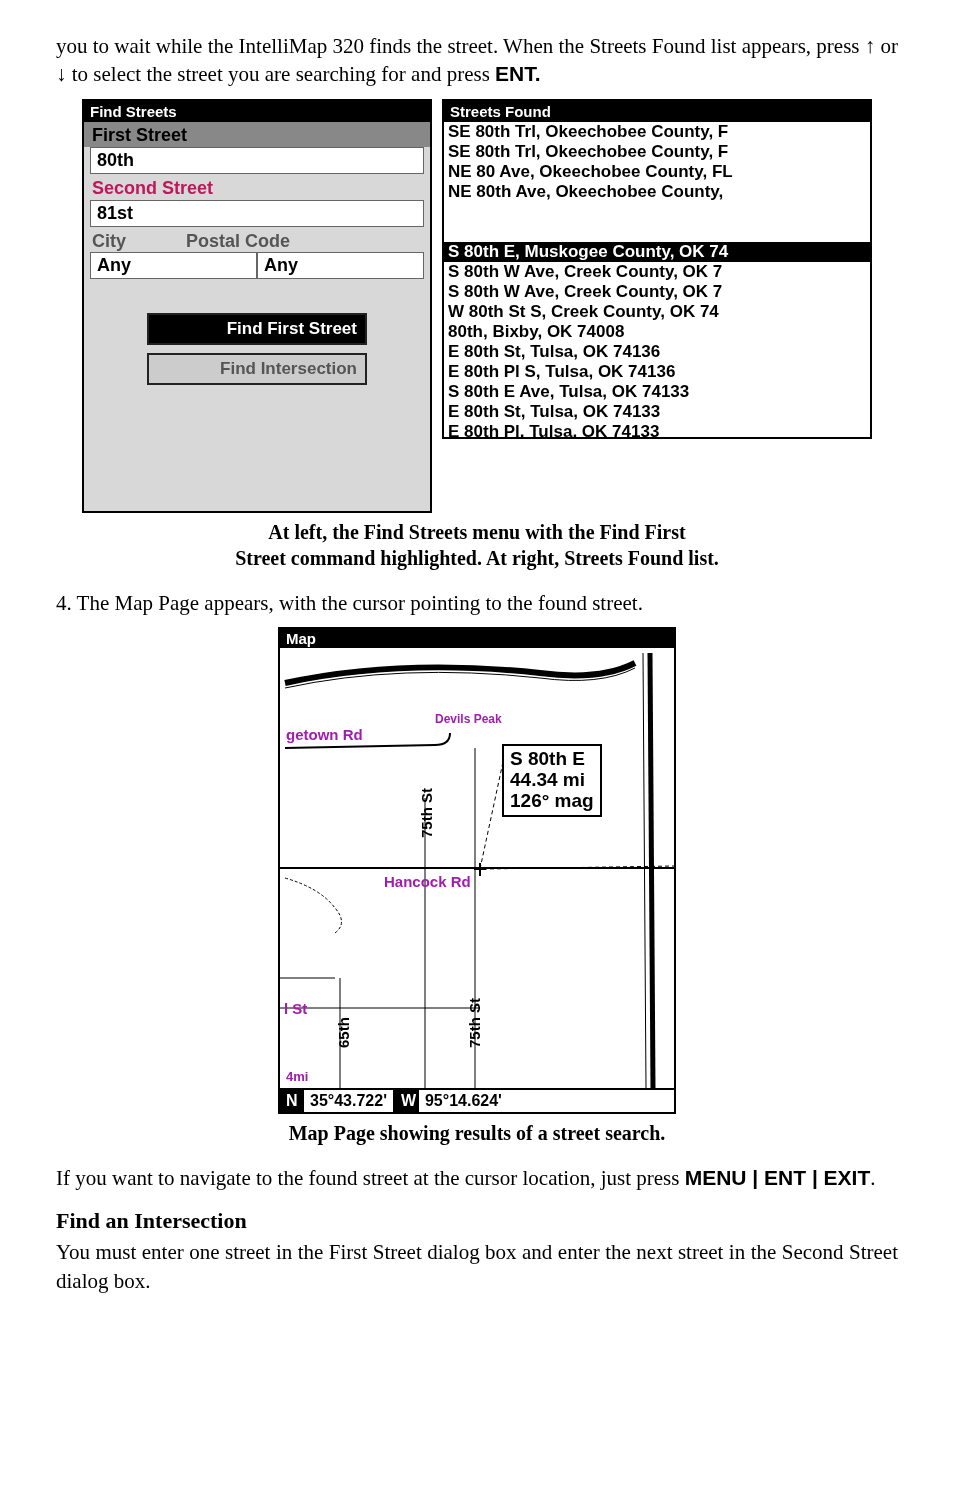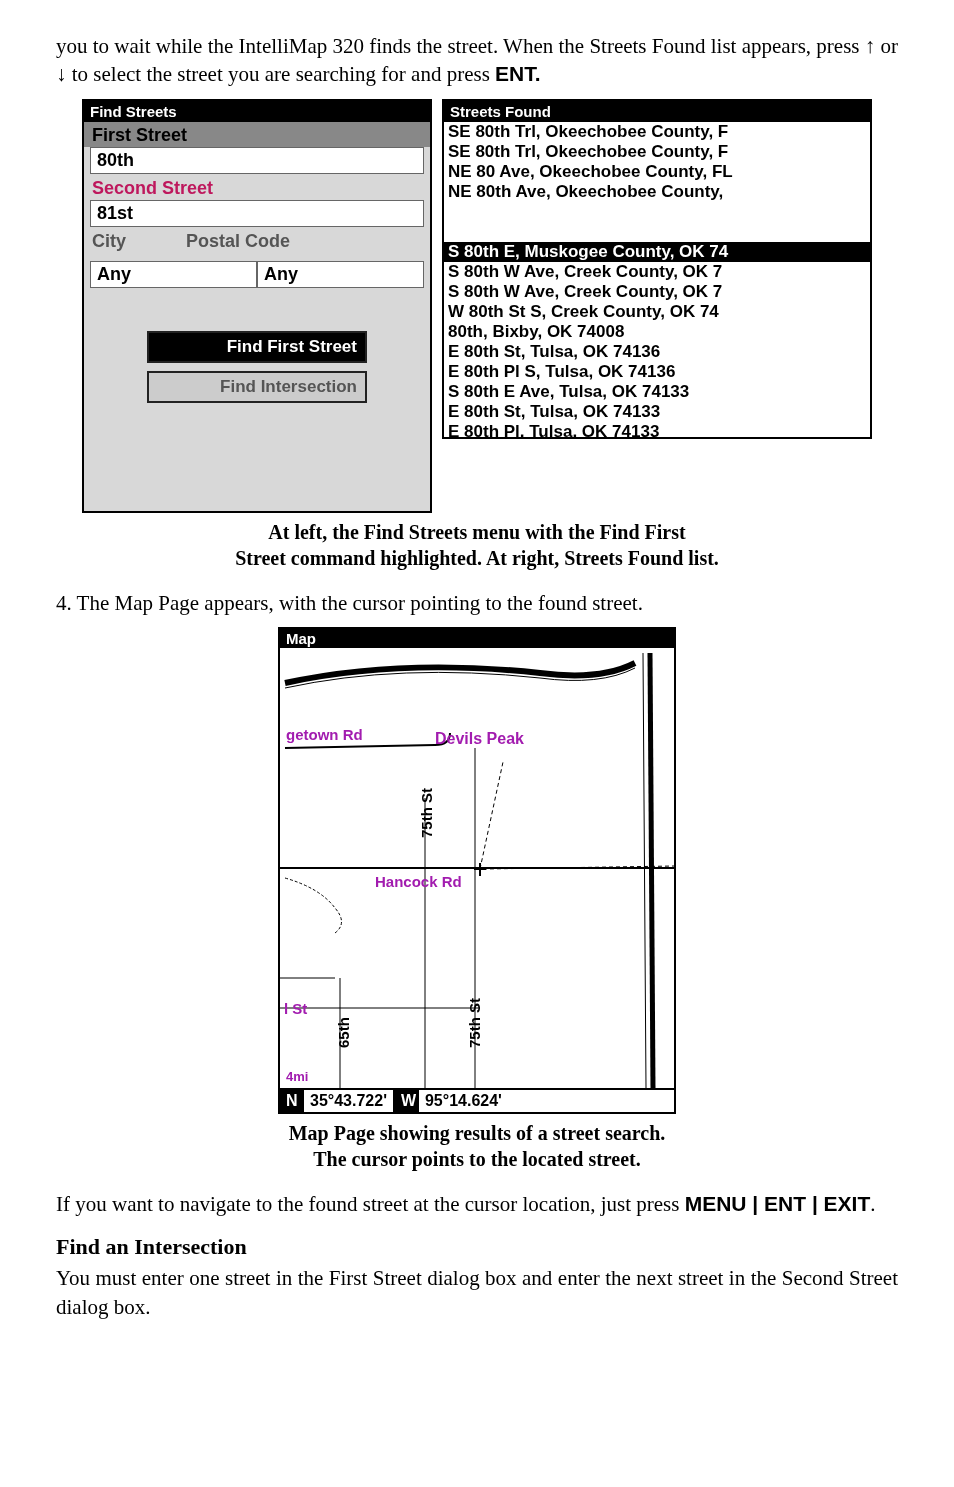--- a/index.html
+++ b/index.html
@@ -27,21 +27,21 @@
   .titlebar { background: #000; color: #fff; font-weight: bold; padding: 2px 6px; font-size: 15px; }
   .sectlabel { font-weight: bold; color: #be185d; padding: 3px 8px 1px; }
   .selected-sect { background: #888; color: #000; }
   .field {
     margin: 0 6px 1px; padding: 2px 6px;
     background: #fff; border: 1px solid #666;
     font-weight: bold; color: #000;
   }
   .cityrow { display: flex; padding: 3px 8px 0; gap: 60px; }
   .cityrow .cl { font-weight: bold; color: #555; }
-  .cityfields { display: flex; margin: 9px 6px; }
+  .cityfields { display: flex; margin: 0 6px; }
   .cityfields .field { flex: 1; margin: 0; }
 
   .btn {
     margin: 8px auto 4px;
     width: 220px;
     text-align: right;
     border: 2px solid #222;
     padding: 4px 8px;
     font-weight: bold;
     font-family: Arial, sans-serif;
@@ -143,39 +143,43 @@
       <path d="M 145 150 L 145 440" stroke="#000" stroke-width="1" fill="none"></path>
       <path d="M 195 100 L 195 440" stroke="#000" stroke-width="1" fill="none"></path>
       <path d="M 60 330 L 60 440" stroke="#000" stroke-width="1" fill="none"></path>
       <path d="M 0 360 L 200 360" stroke="#000" stroke-width="1" fill="none"></path>
       <path d="M 0 330 L 55 330" stroke="#000" stroke-width="1" fill="none"></path>
       <path d="M 200 215 L 200 228 M 194 221 L 206 221" stroke="#000" stroke-width="2" fill="none"></path>
       <path d="M 200 221 L 223 114" stroke="#000" stroke-width="1" fill="none" stroke-dasharray="4 3"></path>
       <path d="M 203 221 L 395 218" stroke="#000" stroke-width="1" fill="none" stroke-dasharray="4 3"></path>
     </svg>
     <div class="roadlbl" style="left:6px;top:78px">getown Rd</div>
-    <div class="roadlbl" style="left:155px;top:82px;font-size:16px">Devils Peak</div>
+    <div class="roadlbl" style="left:155px;top:64px;font-size:12px">Devils Peak</div>
+    <div class="hwylabel" style="left:222px;top:96px">
+      <div>S 80th E</div>
+      <div>44.34 mi</div>
+      <div>126° mag</div>
+    </div>
     <div class="vertlbl" style="left:138px;top:190px">75th St</div>
-    <div class="roadlbl" style="left:95px;top:225px">Hancock Rd</div>
+    <div class="roadlbl" style="left:104px;top:225px">Hancock Rd</div>
     <div class="vertlbl" style="left:186px;top:400px">75th St</div>
     <div class="vertlbl" style="left:55px;top:400px">65th</div>
     <div class="roadlbl" style="left:4px;top:352px">l St</div>
     <div class="roadlbl" style="left:6px;bottom:4px;font-size:13px">4mi</div>
   </div>
   <div class="coordbar">
     <div class="nw">N</div>
     <div>35°43.722'</div>
     <div class="nw">W</div>
     <div style="flex:1;border-right:0">95°14.624'</div>
   </div>
 </div>
 
 <div class="caption">
   <span>Map Page showing results of a street search.</span><br>
-  <span>The cursor points to the located street.</span>
 </div>
 
 <p class="body">
   <span>If you want to navigate to the found street at the cursor location, just press </span><span class="bold">MENU | ENT | EXIT</span><span>.</span>
 </p>
 
 <h3 class="sub">Find an Intersection</h3>
 
 <p class="body">You must enter one street in the First Street dialog box and enter the next street in the Second Street dialog box.</p>
 

